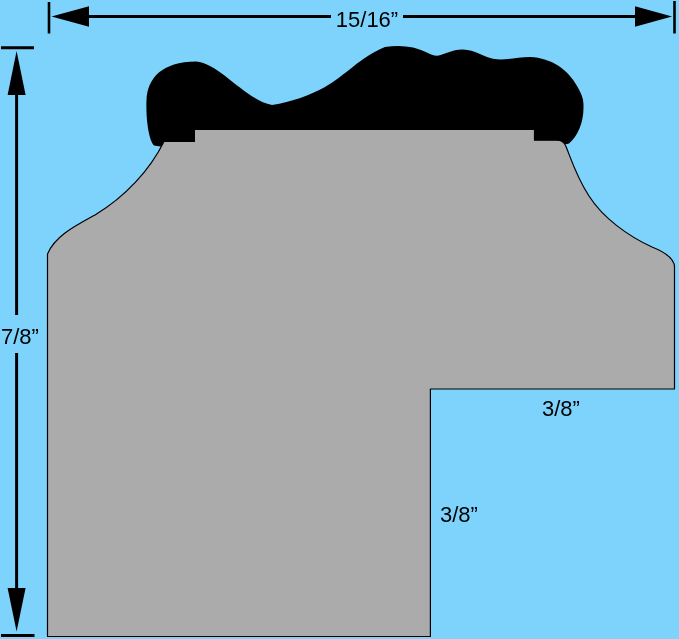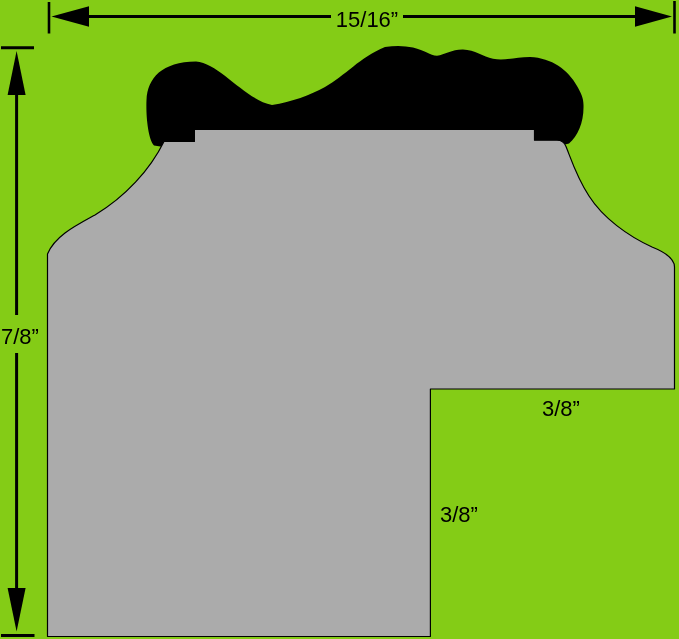--- a/index.html
+++ b/index.html
@@ -1,16 +1,16 @@
 <!DOCTYPE html>
 <html><head>
 <meta charset="utf-8">
 <style>
   html,body{margin:0;padding:0;background:#ffffff;}
-  .stage{position:relative;width:679px;height:639px;background:#84cc16;overflow:hidden;}
+  .stage{position:relative;width:679px;height:639px;background:#7dd3fc;overflow:hidden;}
   svg{display:block;}
   text{font-family:"Liberation Sans", sans-serif;fill:#000000;}
 </style>
 </head>
 <body>
 <div class="stage">
 <svg width="679" height="639" viewBox="0 0 679 639">
 
   <path d="M 154,145.5
            C 148,139 145.8,115 146.5,100

